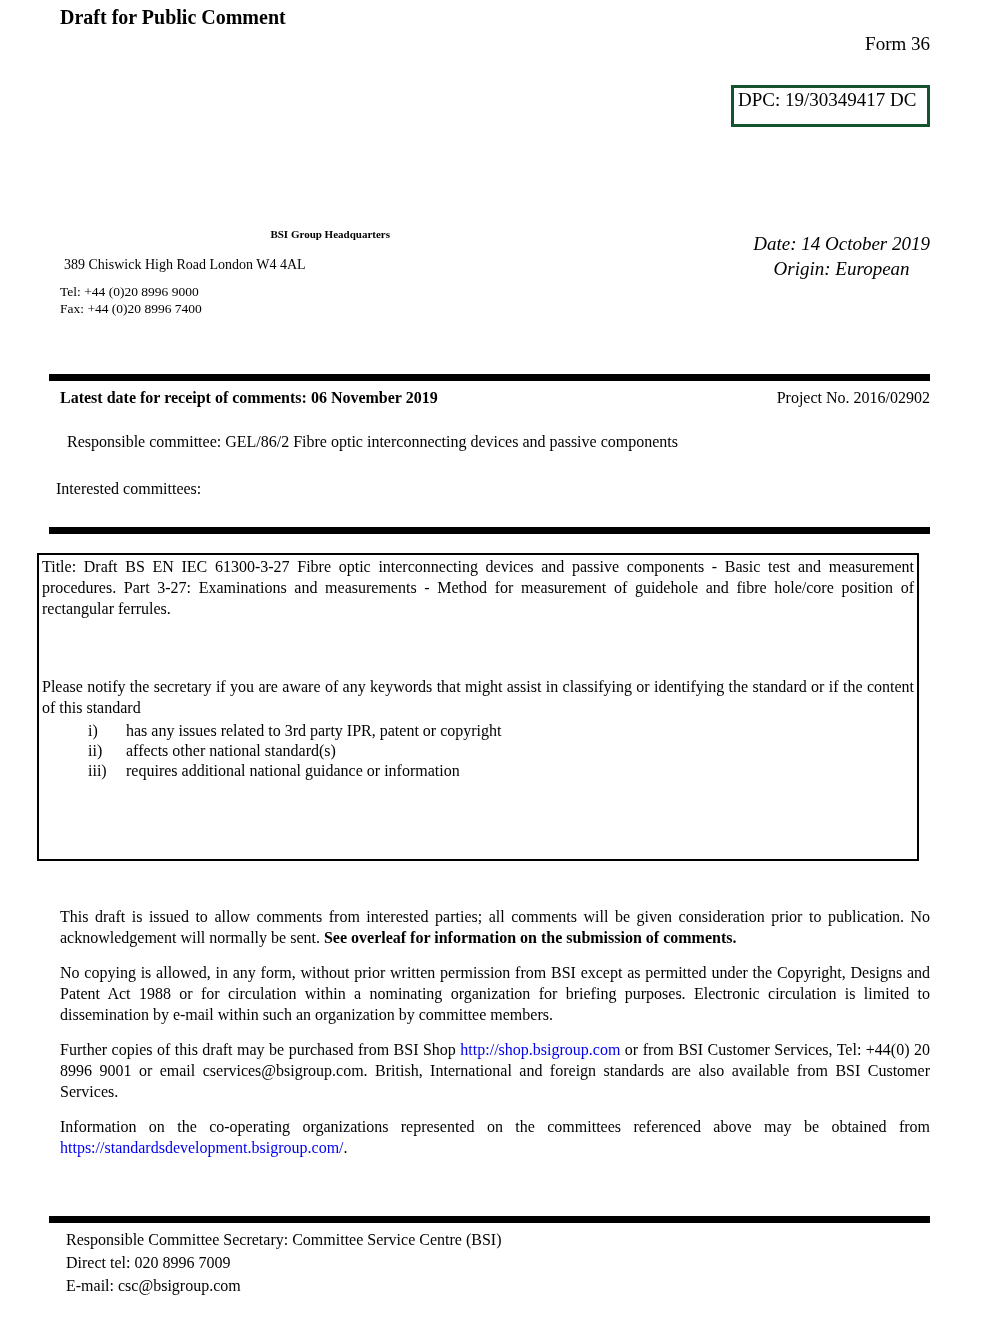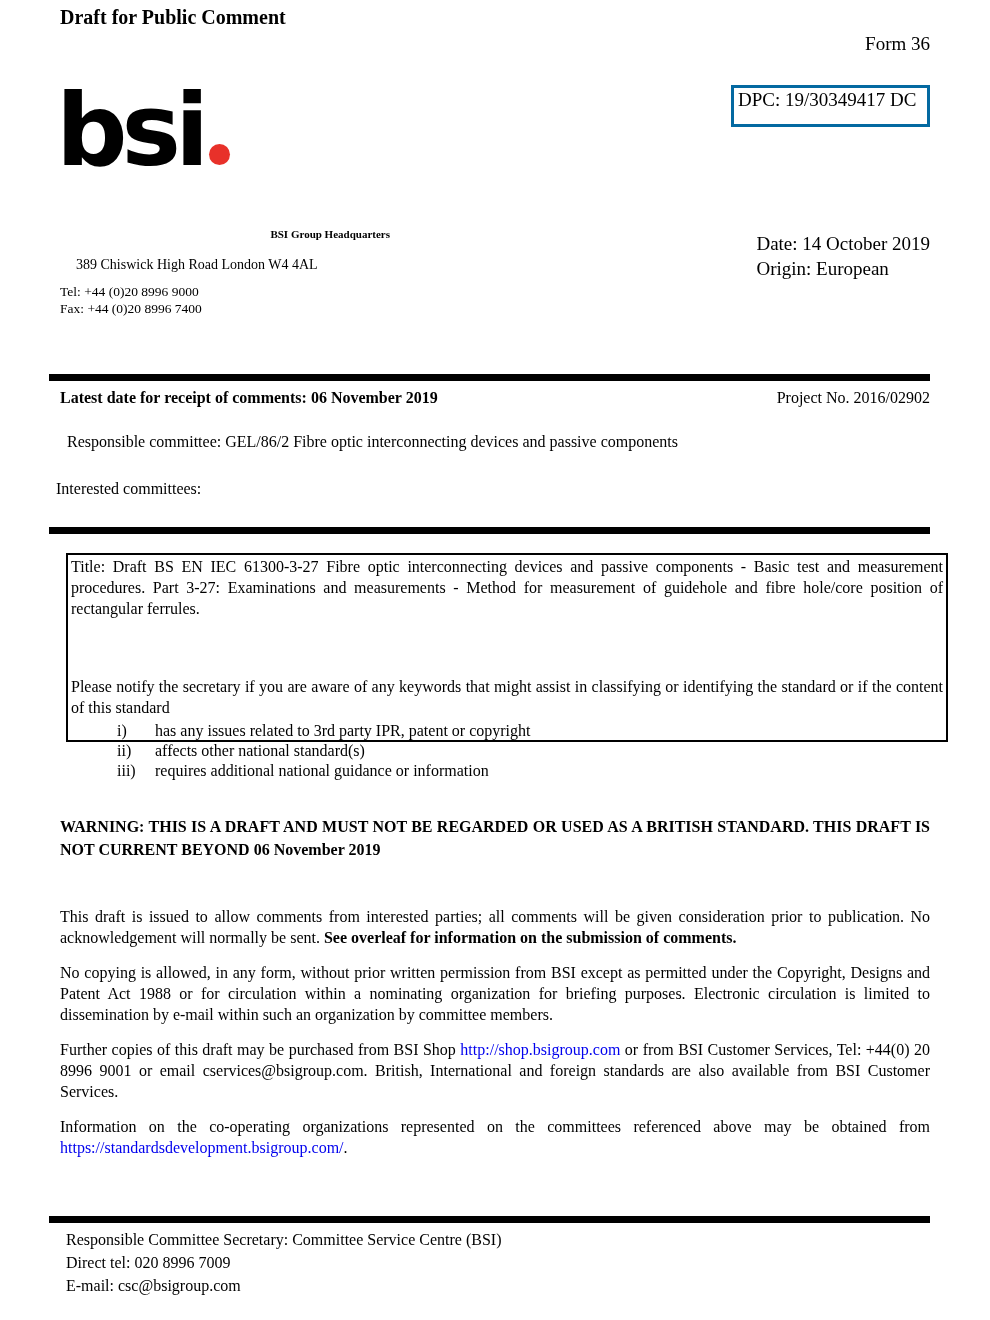--- a/index.html
+++ b/index.html
@@ -12,59 +12,59 @@
     overflow:hidden;
     border-radius:13px;
   }
   .abs { position:absolute; }
 
   .draft-label   { left:60px; top:6px;  font-size:20px; font-weight:bold; }
   .form-label    { right:60px; top:33px; font-size:19px; }
 
   .dpc-box {
     left:731px; top:85px; width:199px; height:42px;
-    box-sizing:border-box; border:3px solid #0369a1;
+    box-sizing:border-box; border:3px solid #14532d;
     font-size:19px; padding:1px 4px;
   }
 
   .logo { left:56px; top:80px; height:110px; white-space:nowrap; }
   .logo-text {
     font-family:"DejaVu Sans", sans-serif;
     font-weight:bold; font-size:100px; line-height:102px;
     letter-spacing:-6px; display:inline-block;
   }
   .logo-dot {
     display:inline-block; width:21px; height:21px; border-radius:50%;
     margin-left:6px; vertical-align:baseline;
   }
 
   .hq { left:60px; top:228px; width:330px; }
   .hq-title   { font-size:11px; font-weight:bold; margin:0 0 17px 0;text-align:right; }
-  .hq-address { font-size:14px; margin:0 0 10px 16px; }
+  .hq-address { font-size:14px; margin:0 0 10px 4px; }
   .hq-line    { font-size:13.5px; line-height:17px; margin:0; }
 
-  .meta { right:60px; top:231px; text-align:left; font-size:19px; line-height:25px; }
+  .meta { right:60px; top:231px; text-align:center; font-size:19px; line-height:25px;font-style:italic; }
 
   .rule { left:49px; width:881px; height:7px; background:#000; }
   .rule-top    { top:374px; }
   .rule-mid    { top:527px; }
   .rule-footer { top:1216px; }
 
   .comments-row {
     left:60px; top:389px; width:870px;
     display:flex; justify-content:space-between; align-items:flex-start;
     font-size:16px;
   }
   .comments-row .bold { font-weight:bold; }
 
   .responsible { left:67px; top:433px; font-size:16px; }
   .interested  { left:56px; top:480px; font-size:16px; }
 
   .title-box {
-    left:66px; top:553px; width:882px; height:189px;
+    left:37px; top:553px; width:882px; height:308px;
     box-sizing:border-box; border:2px solid #000;
     padding:1px 3px; font-size:16px;
   }
   .title-box p { margin:0; }
   .title-text  { text-align:justify; line-height:21px; }
   .notify-text { text-align:justify; line-height:21px; margin-top:57px !important; }
   .kw-list { margin-top:3px; }
   .kw-item { display:flex; line-height:20px; padding-left:46px; }
   .kw-marker { width:38px; flex:none; }
 
@@ -89,23 +89,20 @@
 <div class="page">
 
   <div class="abs draft-label">Draft for Public Comment</div>
 
   <div class="abs form-label">Form 36</div>
 
   <div class="abs dpc-box">
     <span>DPC: 19/30349417 DC</span>
   </div>
 
-  <div class="abs logo">
-    <span class="logo-text">bsi</span><span class="logo-dot" style="background-color: rgb(232, 49, 42);"></span>
-  </div>
 
   <div class="abs hq">
     <p class="hq-title">BSI Group Headquarters</p>
     <p class="hq-address">389 Chiswick High Road London W4 4AL</p>
     <p class="hq-line">Tel: +44 (0)20 8996 9000</p>
     <p class="hq-line">Fax: +44 (0)20 8996 7400</p>
   </div>
 
   <div class="abs meta">
     <div>Date: 14 October 2019</div>
@@ -137,21 +134,20 @@
         <span class="kw-marker">ii)</span>
         <span>affects other national standard(s)</span>
       </div>
       <div class="kw-item">
         <span class="kw-marker">iii)</span>
         <span>requires additional national guidance or information</span>
       </div>
     </div>
   </div>
 
-  <div class="abs warning">WARNING: THIS IS A DRAFT AND MUST NOT BE REGARDED OR USED AS A BRITISH STANDARD. THIS DRAFT IS NOT CURRENT BEYOND 06 November 2019</div>
 
   <div class="abs para para-issue">
     <span>This draft is issued to allow comments from interested parties; all comments will be given consideration prior to publication. No acknowledgement will normally be sent. </span><span class="bold-inline">See overleaf for information on the submission of comments.</span>
   </div>
 
   <div class="abs para para-copying">No copying is allowed, in any form, without prior written permission from BSI except as permitted under the Copyright, Designs and Patent Act 1988 or for circulation within a nominating organization for briefing purposes. Electronic circulation is limited to dissemination by e-mail within such an organization by committee members.</div>
 
   <div class="abs para para-further">
     <span>Further copies of this draft may be purchased from BSI Shop </span><span class="link" style="color: rgb(0, 0, 238);">http://shop.bsigroup.com</span><span> or from BSI Customer Services, Tel: +44(0) 20 8996 9001 or email cservices@bsigroup.com. British, International and foreign standards are also available from BSI Customer Services.</span>
   </div>

